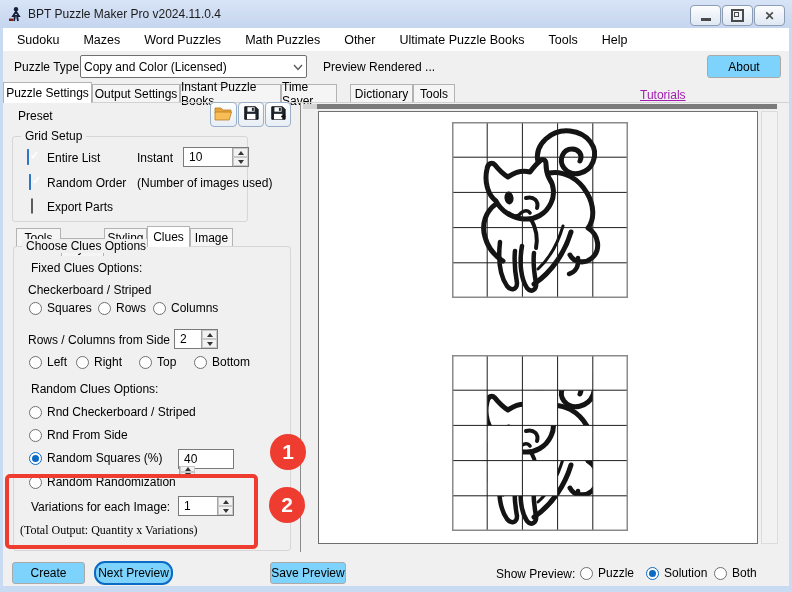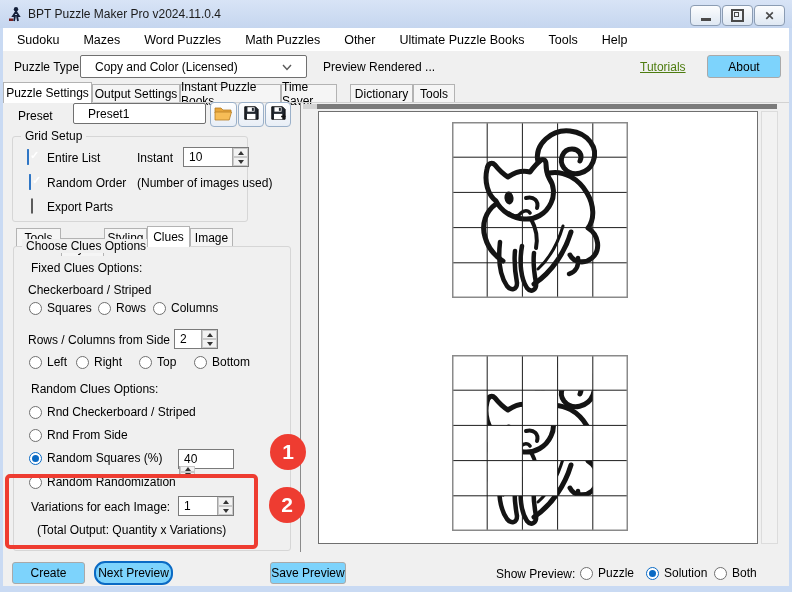--- a/index.html
+++ b/index.html
@@ -16,25 +16,25 @@
     background:linear-gradient(#fcfdfe,#dfe8f3);display:flex;align-items:center;justify-content:center;}
   .glyph-min{width:10px;height:3px;background:#4a4a4a;margin-top:8px;}
   .glyph-restore{width:9px;height:9px;border:2px solid #4a4a4a;position:relative;}
   .glyph-restore:after{content:"";position:absolute;left:1px;top:1px;width:3px;height:3px;border:1px solid #4a4a4a;}
   .glyph-close{color:#4a4a4a;font-weight:bold;font-size:12px;line-height:1;}
   
   .menubar{left:3px;top:28px;width:786px;height:23px;background:#fff;display:flex;
     align-items:center;gap:24px;padding-left:14px;box-sizing:border-box;font-size:12.5px;}
   
   .field{background:#fff;border:1px solid #707070;box-sizing:border-box;border-radius:2px;
-    display:flex;align-items:center;padding:0 14px;}
+    display:flex;align-items:center;padding:0 3px;}
   .btn{background:#7dd3fc;border:1px solid #a9a9a9;border-radius:3px;box-sizing:border-box;
     display:flex;align-items:center;justify-content:center;}
   .btn.focus{border:2px solid #0a6ac4;border-radius:11px;}
-  .link{color:#4d7c0f;text-decoration:underline;}
+  .link{color:#a21caf;text-decoration:underline;margin-top:28px;}
   .tab{background:#f5f5f5;border:1px solid #b3b3b3;box-sizing:border-box;display:flex;
     align-items:center;justify-content:center;border-bottom:none;}
   .tab.sel{background:#fff;z-index:3;}
   .groupbox{border:1px solid #d6d6d6;border-radius:3px;box-sizing:border-box;}
   .gb-label{position:absolute;top:-8px;left:8px;background:#f0f0f0;padding:0 4px;}
   .cb{width:14px;height:14px;box-sizing:border-box;border-radius:3px;position:relative;}
   .cb.on{background:#2f76c5;border:1px solid #2f76c5;}
   .cb.on:after{content:"\2713";position:absolute;left:2px;top:-1px;color:#fff;font-size:11px;font-weight:bold;}
   .cb.off{background:#fff;border:1px solid #5c5c5c;}
   .radio{width:13px;height:13px;border-radius:50%;background:#fff;border:1px solid #707070;
@@ -113,21 +113,20 @@
 
   <div class="abs tab sel" style="left:3px;top:82px;width:89px;height:21px;">Puzzle Settings</div>
   <div class="abs tab" style="left:92px;top:84px;width:88px;height:18px;">Output Settings</div>
   <div class="abs tab" style="left:180px;top:84px;width:101px;height:18px;">Instant Puzzle Books</div>
   <div class="abs tab" style="left:281px;top:84px;width:56px;height:18px;">Time Saver</div>
   <div class="abs tab" style="left:350px;top:84px;width:63px;height:18px;">Dictionary</div>
   <div class="abs tab" style="left:413px;top:84px;width:42px;height:18px;">Tools</div>
   <div class="abs" style="left:3px;top:102px;width:786px;height:1px;background:#d2d2d2;"></div>
 
   <span class="abs txt" style="left:18px;top:109px;">Preset</span>
-  <input class="abs field txt" style="left: 73px; top: 103px; width: 133px; height: 21px; font: 12px &quot;Liberation Sans&quot;, sans-serif;" value="Preset1">
   <div class="abs iconbtn" style="left:210px;top:102px;width:25px;height:23px;">
     <span>
       <svg width="19" height="15" viewBox="0 0 19 15">
         <path d="M1 2 h6 l2 2 h8 v3 H1 z" fill="#e8a63a" stroke="#b77f24" stroke-width="0.8"></path>
         <path d="M1 6 h16.5 l-2.3 8 H1 z" fill="#f7bd56" stroke="#b77f24" stroke-width="0.8"></path>
       </svg>
     </span>
   </div>
   <div class="abs iconbtn" style="left:238px;top:102px;width:24px;height:23px;">
     <span>
@@ -264,21 +263,21 @@
       <span class="val txt">1</span>
       <span class="arrows">
           <div>
             <span class="tri-up"></span>
           </div>
           <div>
             <span class="tri-dn"></span>
           </div>
         </span>
     </div>
-    <span class="abs txt" style="left:23px;top:276px;">(Total Output: Quantity x Variations)</span>
+    <span class="abs txt" style="left:6px;top:276px;font-family:Liberation Serif, serif;">(Total Output: Quantity x Variations)</span>
   </div>
 
   <div class="abs" style="left:300px;top:103px;width:1px;height:449px;background:#8a8a8a;"></div>
   <div class="abs" style="left:303px;top:104px;width:14px;height:5px;background:#d4d4d4;"></div>
   <div class="abs" style="left:317px;top:104px;width:460px;height:5px;background:#7b7b7b;"></div>
 
   <div class="abs preview" style="left:318px;top:111px;width:440px;height:433px;">
 
     <svg class="abs" style="left:133px;top:10px;" width="176" height="176" viewBox="0 0 176 176">
       <defs>

